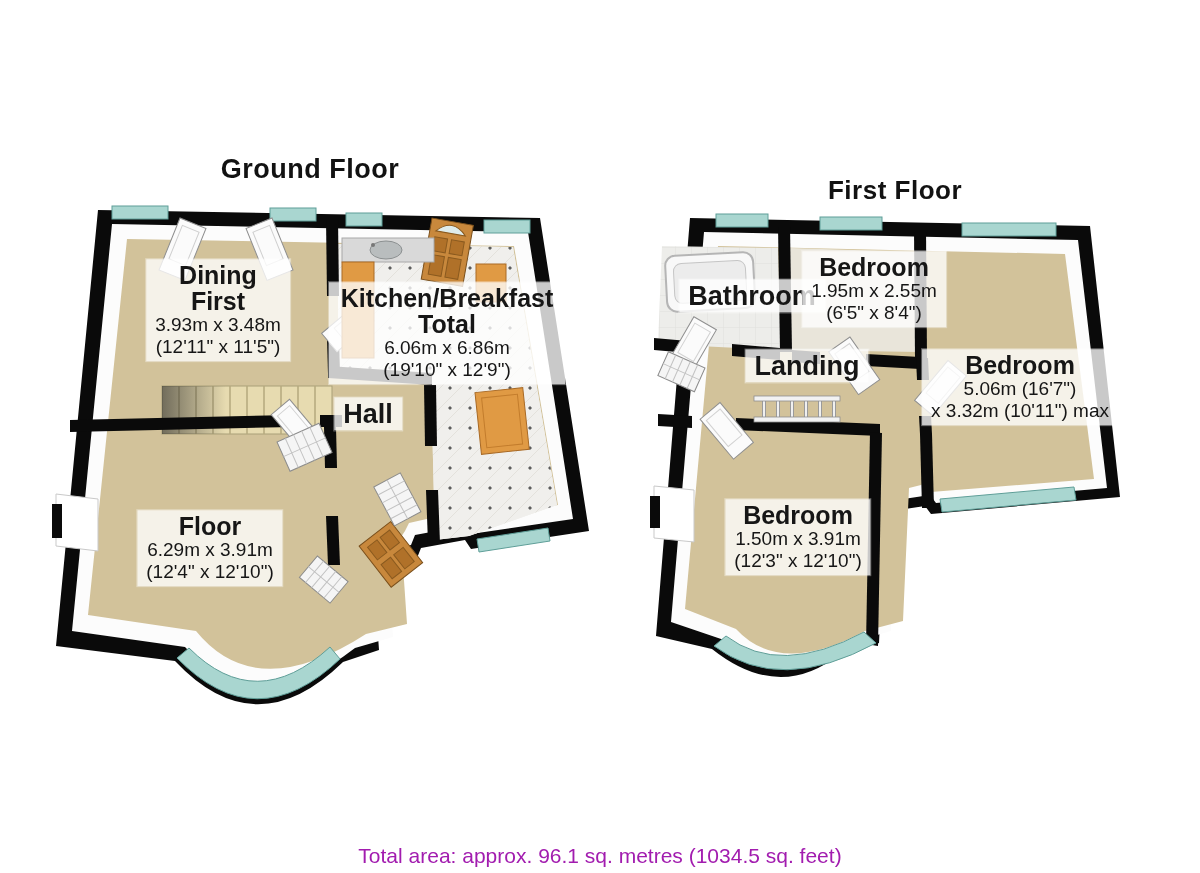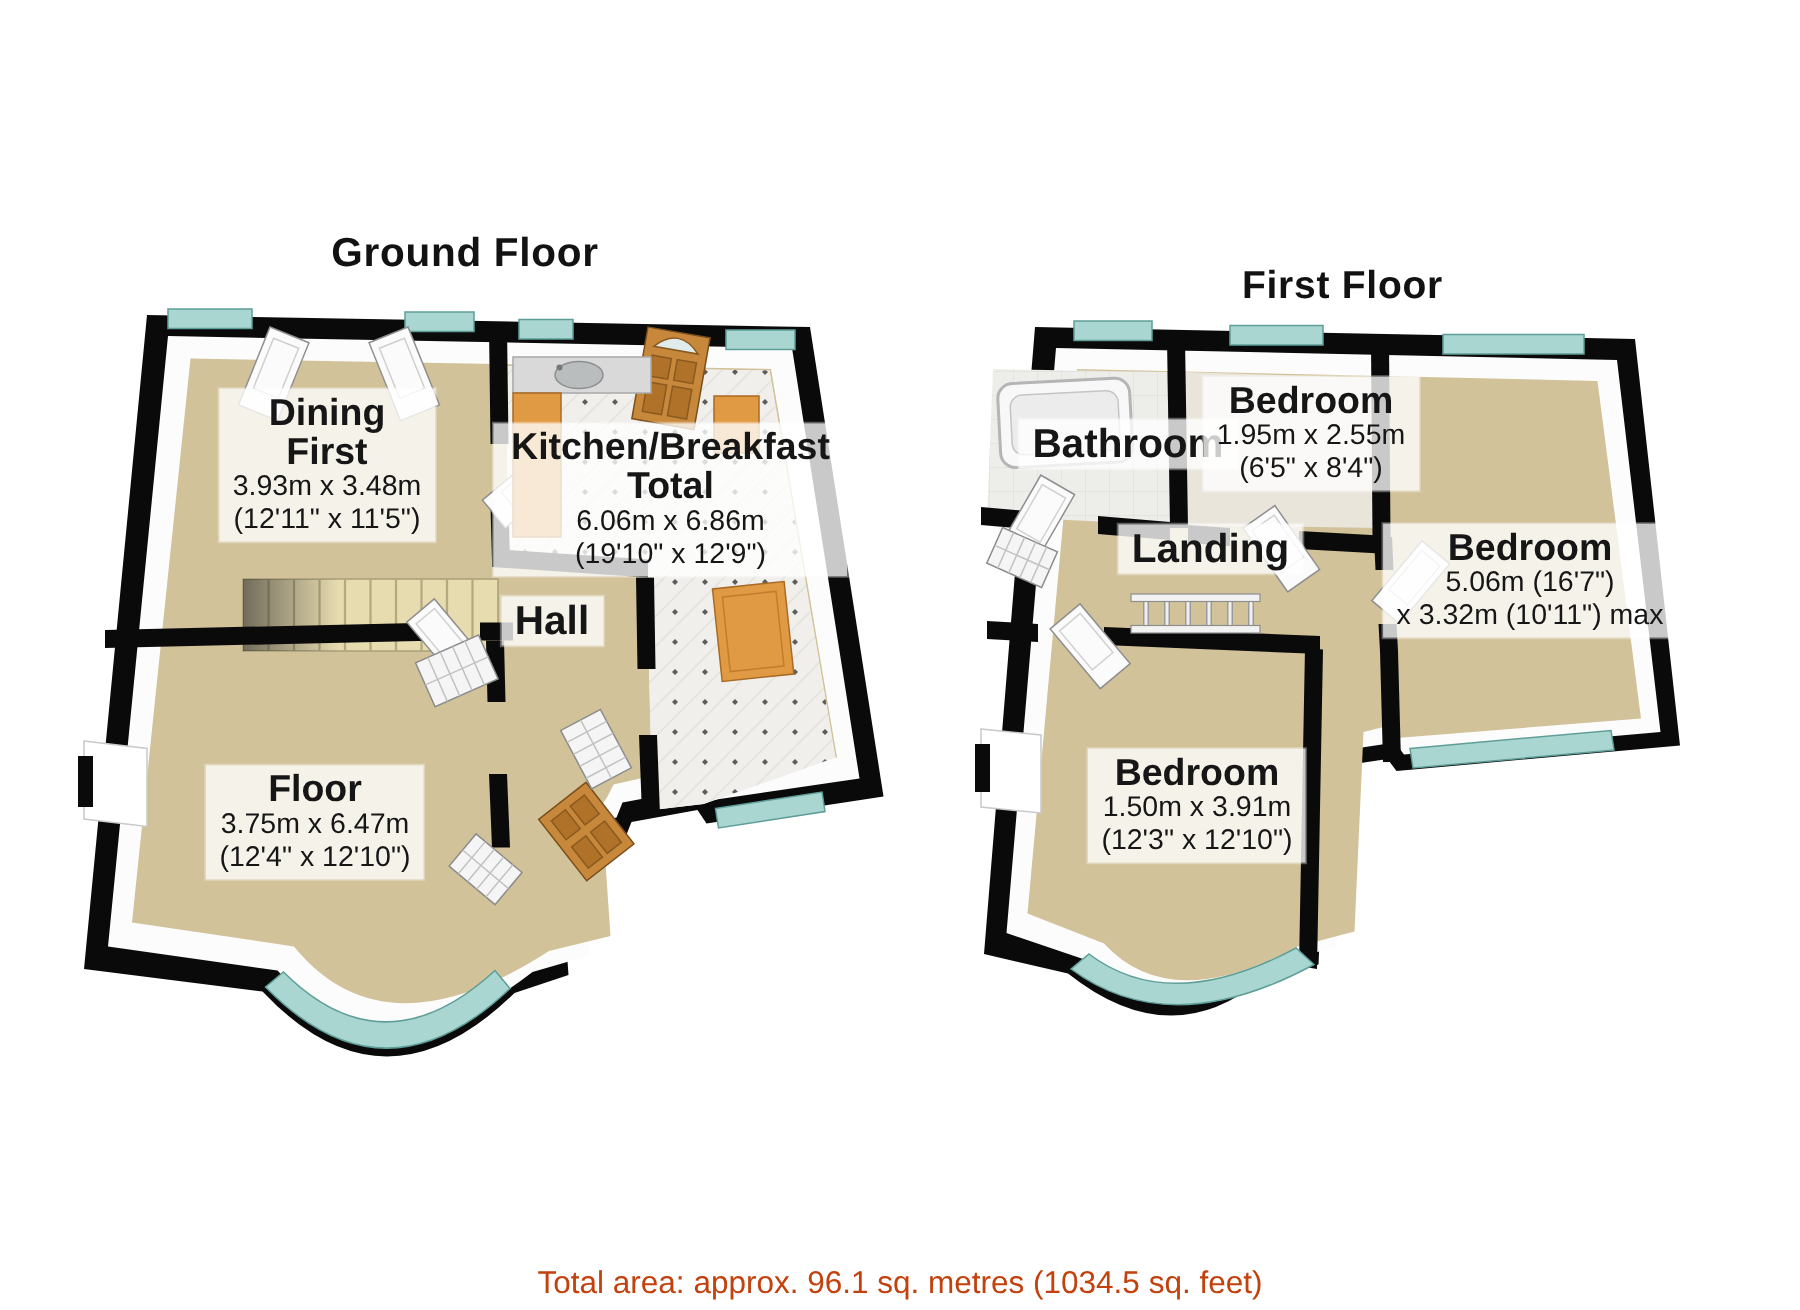--- a/index.html
+++ b/index.html
@@ -10,21 +10,21 @@
                font-size:27px;letter-spacing:.5px;white-space:nowrap;color:#121212;}
   .room-label{position:absolute;transform:translate(-50%,-50%);
               background:rgba(255,255,255,.78);text-align:center;
               padding:3px 9px;color:#161616;box-shadow:0 0 0 1px rgba(255,255,255,.35);}
   .rname{font-weight:bold;font-size:25px;line-height:1.04;margin:0 auto;}
   .rname-solo{font-weight:bold;font-size:27px;line-height:1.0;white-space:nowrap;}
   .w110{width:112px;}
   .w214{width:218px;}
   .rdim{font-size:19px;line-height:1.15;white-space:nowrap;}
   .footer-text{position:absolute;transform:translate(-50%,-50%);font-size:21px;
-               white-space:nowrap;color:#c2410c;}
+               white-space:nowrap;color:#a21caf;}
 </style>
 </head>
 <body>
 
 <div class="canvas">
 
   <svg class="plan" style="left:40px;top:198px;" width="580" height="530" viewBox="0 0 580 530">
     <defs>
       <pattern id="kdots" width="20" height="20" patternUnits="userSpaceOnUse">
         <rect width="20" height="20" fill="#f0efec"></rect>
@@ -230,21 +230,21 @@
     <div class="rdim">6.06m x 6.86m</div>
     <div class="rdim">(19'10" x 12'9")</div>
   </div>
 
   <div class="room-label" style="left:368px;top:414px;">
     <div class="rname-solo">Hall</div>
   </div>
 
   <div class="room-label" style="left:210px;top:548px;">
     <div class="rname">Floor</div>
-    <div class="rdim">3.75m x 6.47m</div>
+    <div class="rdim">6.29m x 3.91m</div>
     <div class="rdim">(12'4" x 12'10")</div>
   </div>
 
   <div class="room-label" style="left:752px;top:296px;">
     <div class="rname-solo">Bathroom</div>
   </div>
 
   <div class="room-label" style="left:874px;top:289px;">
     <div class="rname">Bedroom</div>
     <div class="rdim">1.95m x 2.55m</div>

